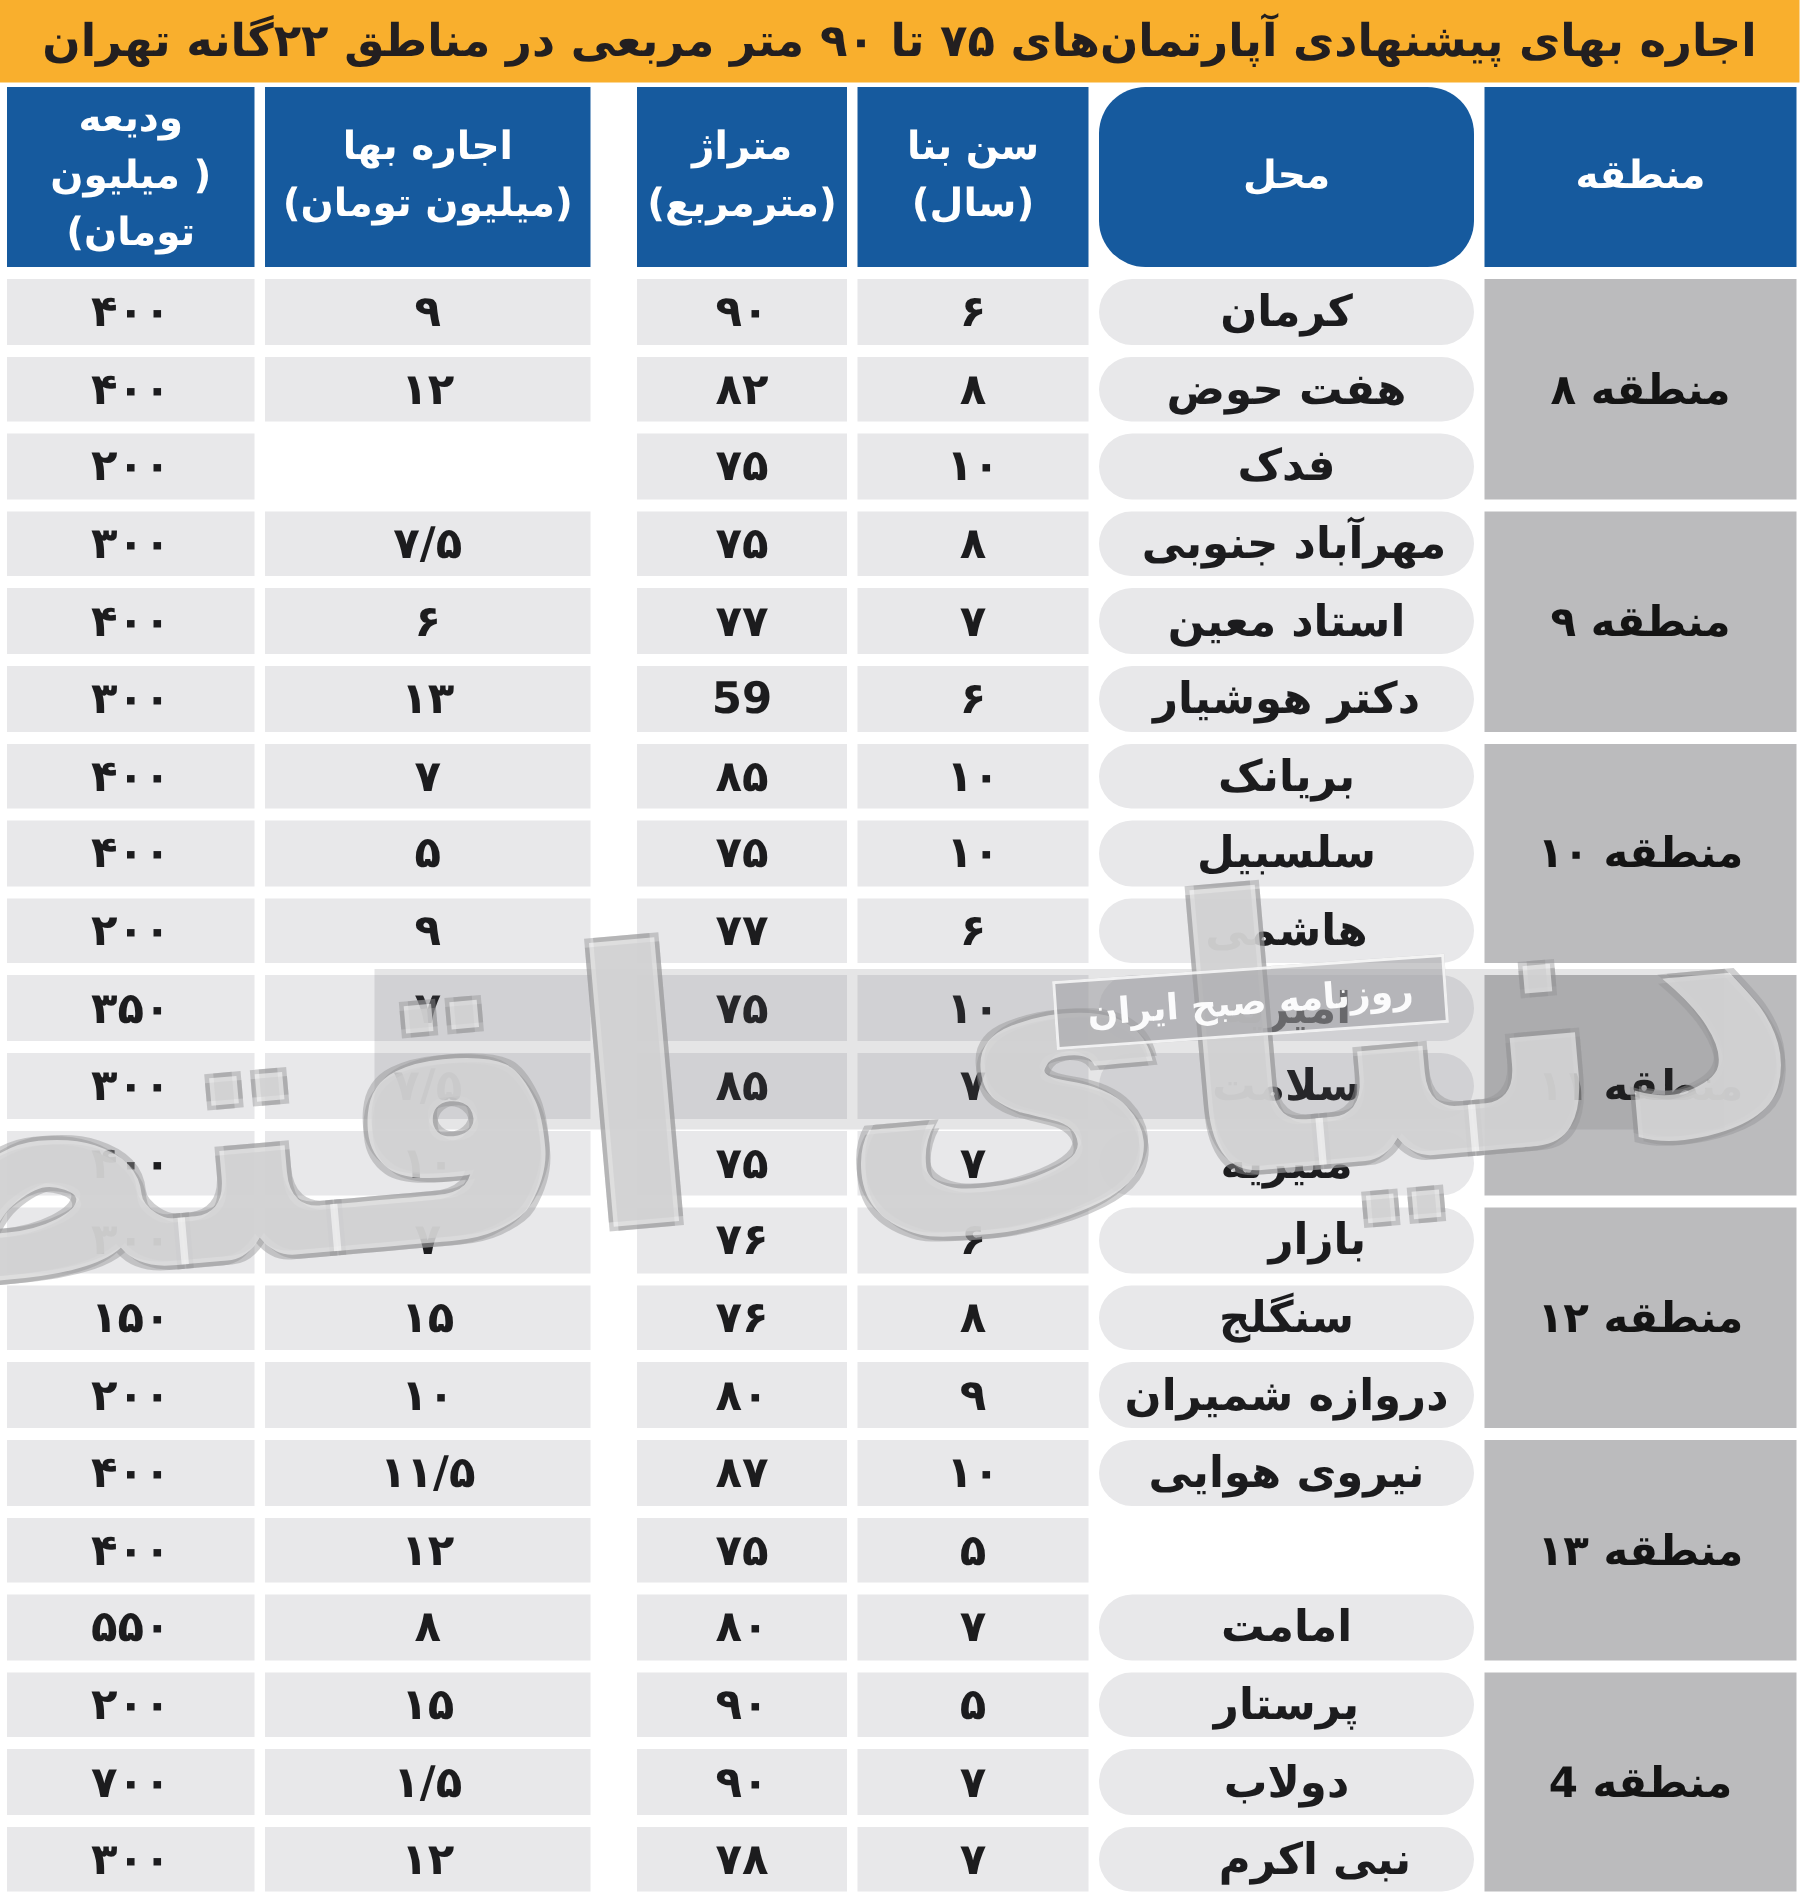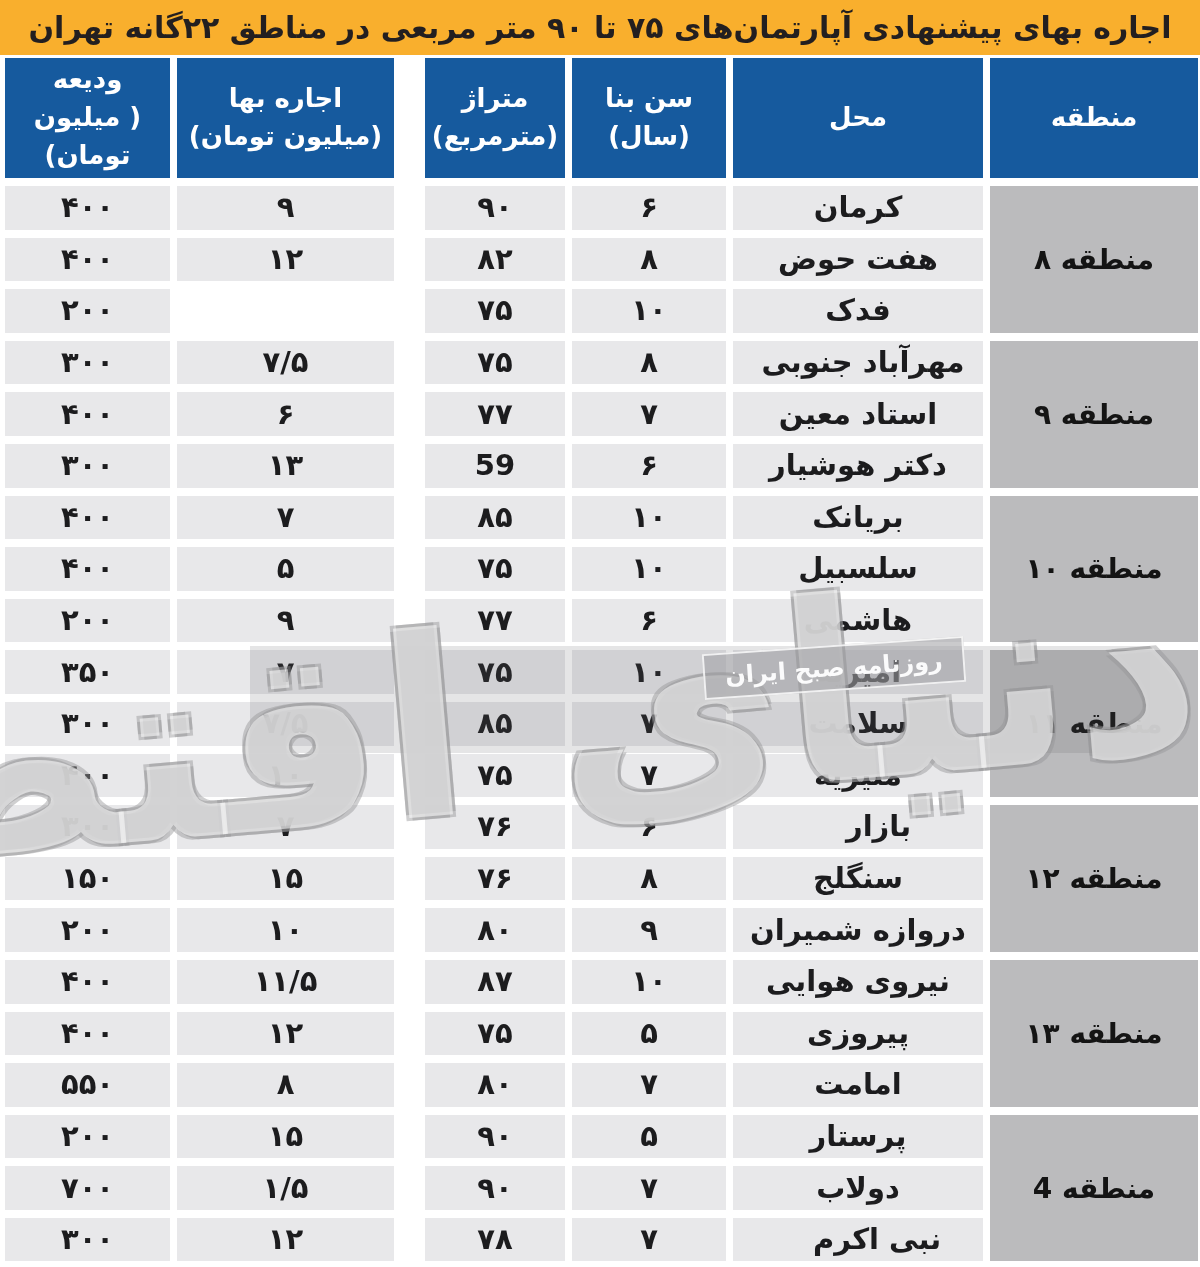--- a/index.html
+++ b/index.html
@@ -39,21 +39,21 @@
     top: 58px; left: 0; right: 0;
     display: grid;
     grid-template-columns: 208px 250px 154px 164px 217px 165px;
     grid-template-rows: 120px;
     grid-auto-rows: 43.6px;
     gap: 8px 7px;
     padding: 0 2px;
     direction: rtl;
   }
   .col-1 { grid-column: 1; }
-  .col-2 { grid-column: 2; }
+  .col-2 { grid-column: 2; border-radius: 31px; }
   .col-3 { grid-column: 3; }
   .col-4 { grid-column: 4; margin-left: 24px; }
   .col-5 { grid-column: 5; }
   .col-6 { grid-column: 6; }
 
   .th {
     grid-row: 1;
     background: #165A9E;
     color: #ffffff;
     display: flex;
@@ -269,21 +269,20 @@
     <div class="td col-6" style="grid-row: 16;">۲۰۰</div>
   <div class="region-cell col-1" style="grid-row: 17 / span 3;">
       <span>منطقه ۱۳</span>
     </div>
     <div class="td col-2" style="grid-row: 17;">نیروی هوایی</div>
     <div class="td col-3" style="grid-row: 17;">۱۰</div>
     <div class="td col-4" style="grid-row: 17;">۸۷</div>
     <div class="td col-5" style="grid-row: 17;">۱۱/۵</div>
     <div class="td col-6" style="grid-row: 17;">۴۰۰</div>
 
-    <div class="td col-2" style="grid-row: 18;">پیروزی</div>
     <div class="td col-3" style="grid-row: 18;">۵</div>
     <div class="td col-4" style="grid-row: 18;">۷۵</div>
     <div class="td col-5" style="grid-row: 18;">۱۲</div>
     <div class="td col-6" style="grid-row: 18;">۴۰۰</div>
 
     <div class="td col-2" style="grid-row: 19;">امامت</div>
     <div class="td col-3" style="grid-row: 19;">۷</div>
     <div class="td col-4" style="grid-row: 19;">۸۰</div>
     <div class="td col-5" style="grid-row: 19;">۸</div>
     <div class="td col-6" style="grid-row: 19;">۵۵۰</div>

